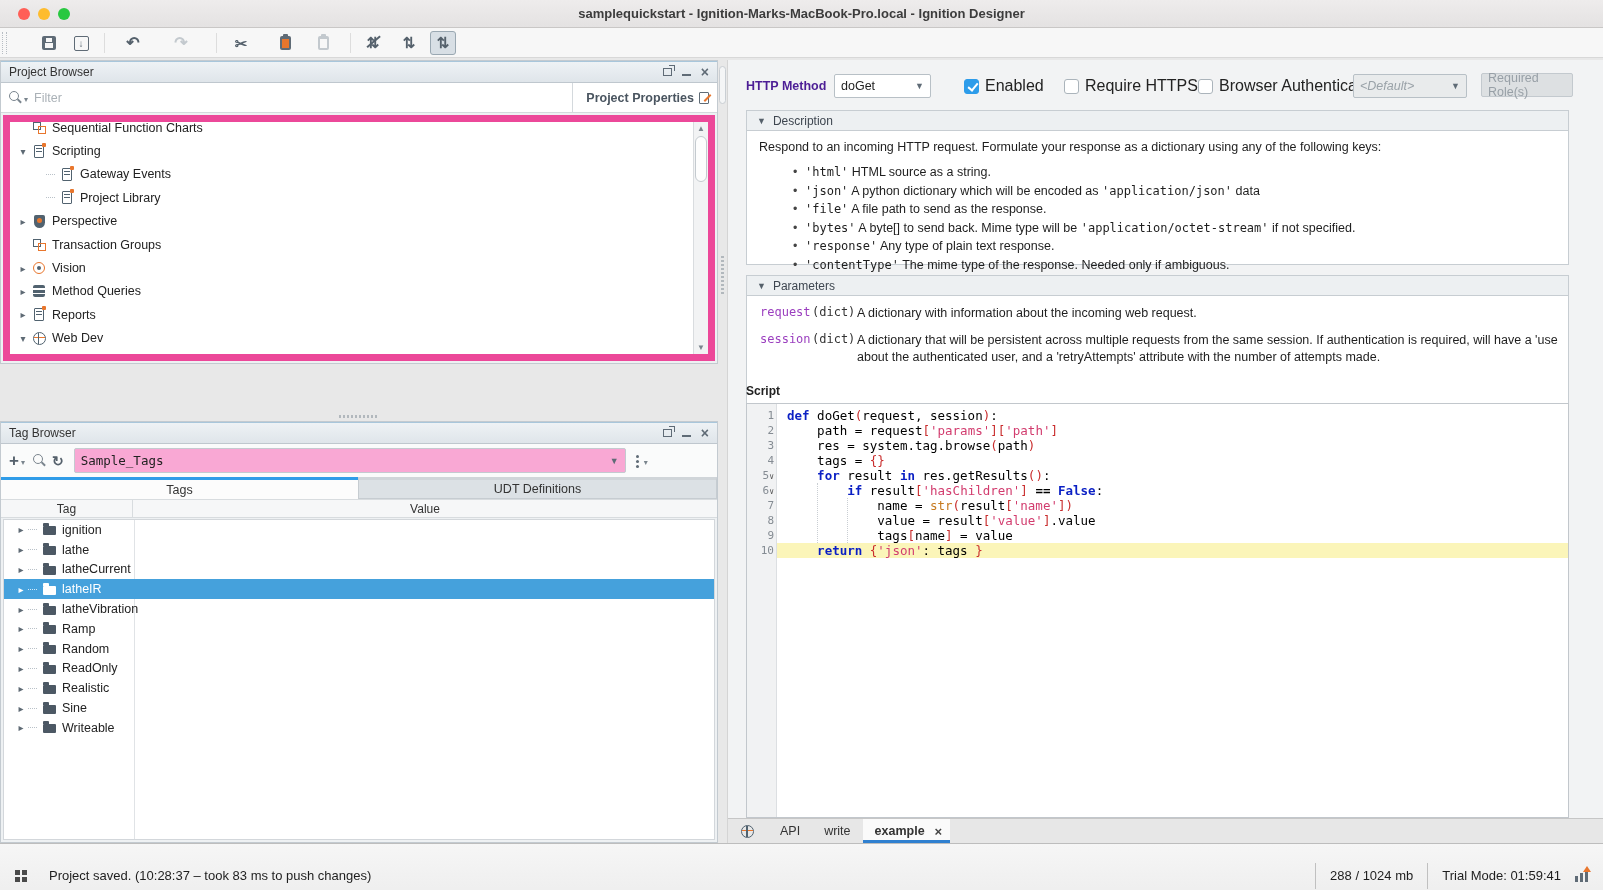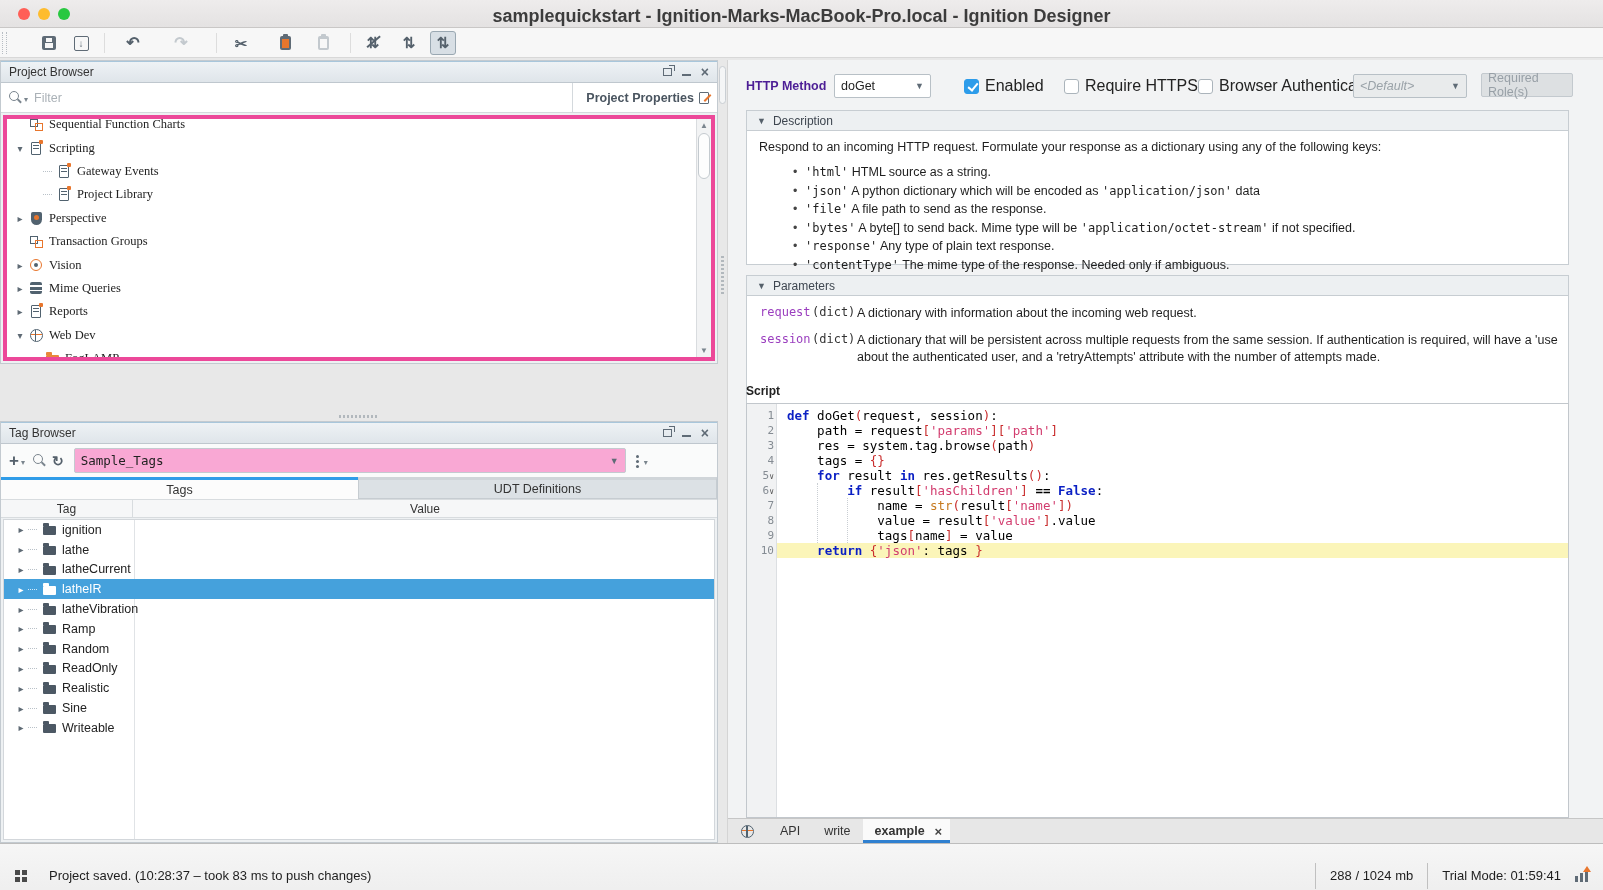--- a/index.html
+++ b/index.html
@@ -3,21 +3,21 @@
 <meta charset="utf-8">
 <style>
   * { margin:0; padding:0; box-sizing:border-box; }
   html,body { width:1603px; height:890px; overflow:hidden; }
   body { font-family:"Liberation Sans", sans-serif; background:#e8e8e8; position:relative; font-size:12.5px; color:#222; }
 
   
   .titlebar { position:absolute; left:0; top:0; width:1603px; height:28px; background:linear-gradient(#eeecec,#e4e2e2); border-bottom:1px solid #c9c7c6; }
   .tl { position:absolute; top:8px; width:12px; height:12px; border-radius:50%; }
   .tl.red{ left:18px; background:#ff5f57; } .tl.yel{ left:38px; background:#febc2e; } .tl.grn{ left:58px; background:#28c840; }
-  .wtitle { position:absolute; left:0; right:0; top:6px; text-align:center; font-weight:bold; font-size:18px; color:#3c3c3c; }
+  .wtitle { position:absolute; left:0; right:0; top:6px; text-align:center; font-weight:bold; font-size:13px; color:#3c3c3c; }
 
   
   .toolbar { position:absolute; left:0; top:28px; width:1603px; height:30px; background:#f7f7f7; border-bottom:1px solid #d8d8d8; }
   .drag-strip { position:absolute; left:2px; top:4px; width:5px; height:22px; border-left:1px dotted #b7bdc3; border-right:1px dotted #b7bdc3; }
   .tbtn { position:absolute; top:3px; width:26px; height:24px; display:flex; align-items:center; justify-content:center; border-radius:3px; color:#55616c; }
   .tbtn.active { background:#d8dfe5; border:1px solid #9aa8b2; }
   .tbtn.dis { color:#c3c9ce; }
   .tsep { position:absolute; top:5px; width:1px; height:20px; background:#dddddd; }
   .glyph { font-size:16px; font-weight:bold; line-height:1; }
   .ic-floppy { width:14px; height:14px; background:#5f6b76; border-radius:2px; position:relative; }
@@ -51,21 +51,21 @@
   .filterbox { flex:0 0 572px; height:100%; display:flex; align-items:center; padding-left:8px; border-right:1px solid #d4d9dd; }
   .ic-search { width:13px; height:13px; position:relative; display:inline-block; }
   .ic-search::before { content:""; position:absolute; left:0; top:0; width:8px; height:8px; border:1.5px solid #7a858e; border-radius:50%; }
   .ic-search::after { content:""; position:absolute; left:8px; top:9px; width:5px; height:1.5px; background:#7a858e; transform:rotate(45deg); }
   .mini-arrow { font-size:8px; color:#7a858e; margin:4px 2px 0 2px; }
   .filterbox input { border:0; outline:0; flex:1; font-size:12.5px; color:#333; margin-left:4px; font-family:"Liberation Sans",sans-serif; }
   .filterbox input::placeholder { color:#aab1b7; }
   .propbtn { flex:1; display:flex; align-items:center; justify-content:flex-end; padding-right:8px; gap:5px; font-weight:bold; color:#4a5560; font-size:12.5px; }
   .ic-pp { width:10px; height:12px; border:1.5px solid #5f6b76; border-radius:1px; position:relative; }
   .ic-pp::after { content:""; position:absolute; width:9px; height:2px; background:#e8762d; transform:rotate(-45deg); right:-4px; top:4px; }
-  .treebox { position:absolute; left:2px; right:2px; top:54px; bottom:2px; background:#fff; border:4px solid #ec4899; overflow:hidden;font-family:Liberation Serif, serif; }
+  .treebox { position:absolute; left:2px; right:2px; top:54px; bottom:2px; background:#fff; border:7px solid #ec4899; overflow:hidden; }
   .pb-rows { position:absolute; left:0; top:-6px; right:16px; }
   .pb-row { height:23.4px; display:flex; align-items:center; font-size:12.5px; color:#222; }
   .pb-row.sel { background:#45a1dc; color:#fff; }
   .expander { width:14px; text-align:center; color:#5e6a74; font-size:10px; flex:0 0 14px; }
   .sel .expander { color:#fff; }
   .iconcell { width:18px; flex:0 0 18px; display:flex; align-items:center; justify-content:center; }
   .dash { width:9px; flex:0 0 9px; border-top:1px dotted #b9c1c8; margin-right:3px; }
   .sel .dash { border-color:#d6ebf8; }
   .rlabel { margin-left:4px; white-space:nowrap; }
 
@@ -316,21 +316,21 @@
             <span class="iconcell">
               <span class="ic-target"></span>
             </span>
             <span class="rlabel">Vision</span>
           </div>
           <div class="pb-row" style="padding-left: 6px;">
             <span class="expander">▸</span>
             <span class="iconcell">
               <span class="ic-db"></span>
             </span>
-            <span class="rlabel">Mime Queries</span>
+            <span class="rlabel">Method Queries</span>
           </div>
           <div class="pb-row" style="padding-left: 6px;">
             <span class="expander">▸</span>
             <span class="iconcell">
               <span class="ic-page oacc"></span>
             </span>
             <span class="rlabel">Reports</span>
           </div>
           <div class="pb-row" style="padding-left: 6px;">
             <span class="expander">▾</span>

